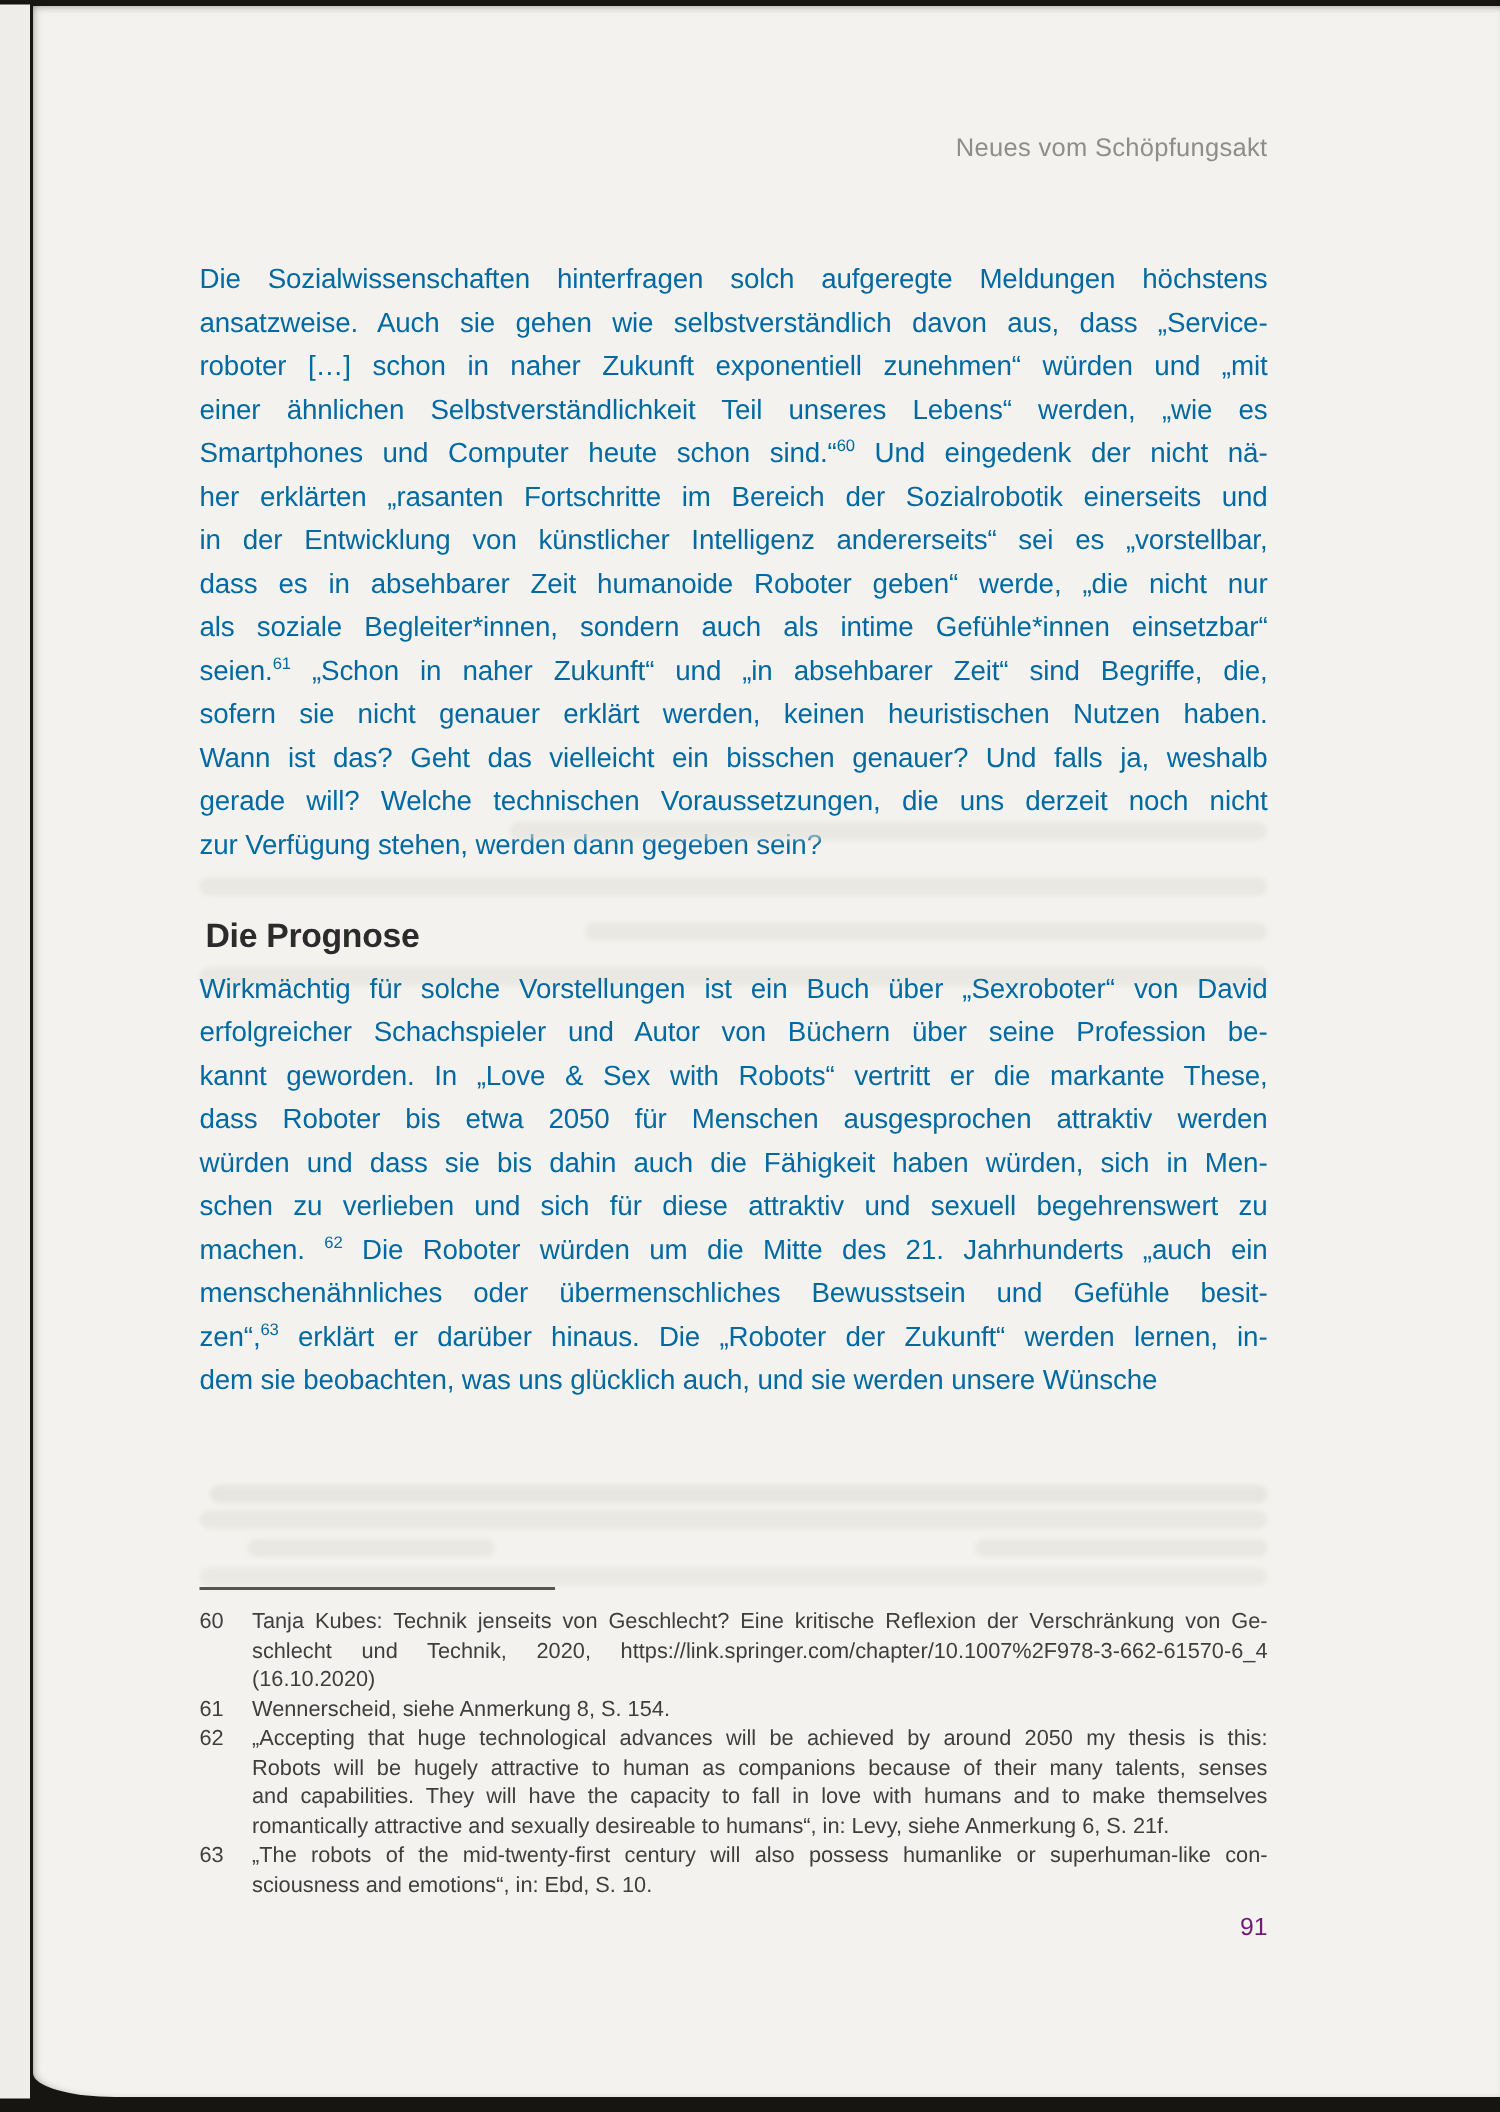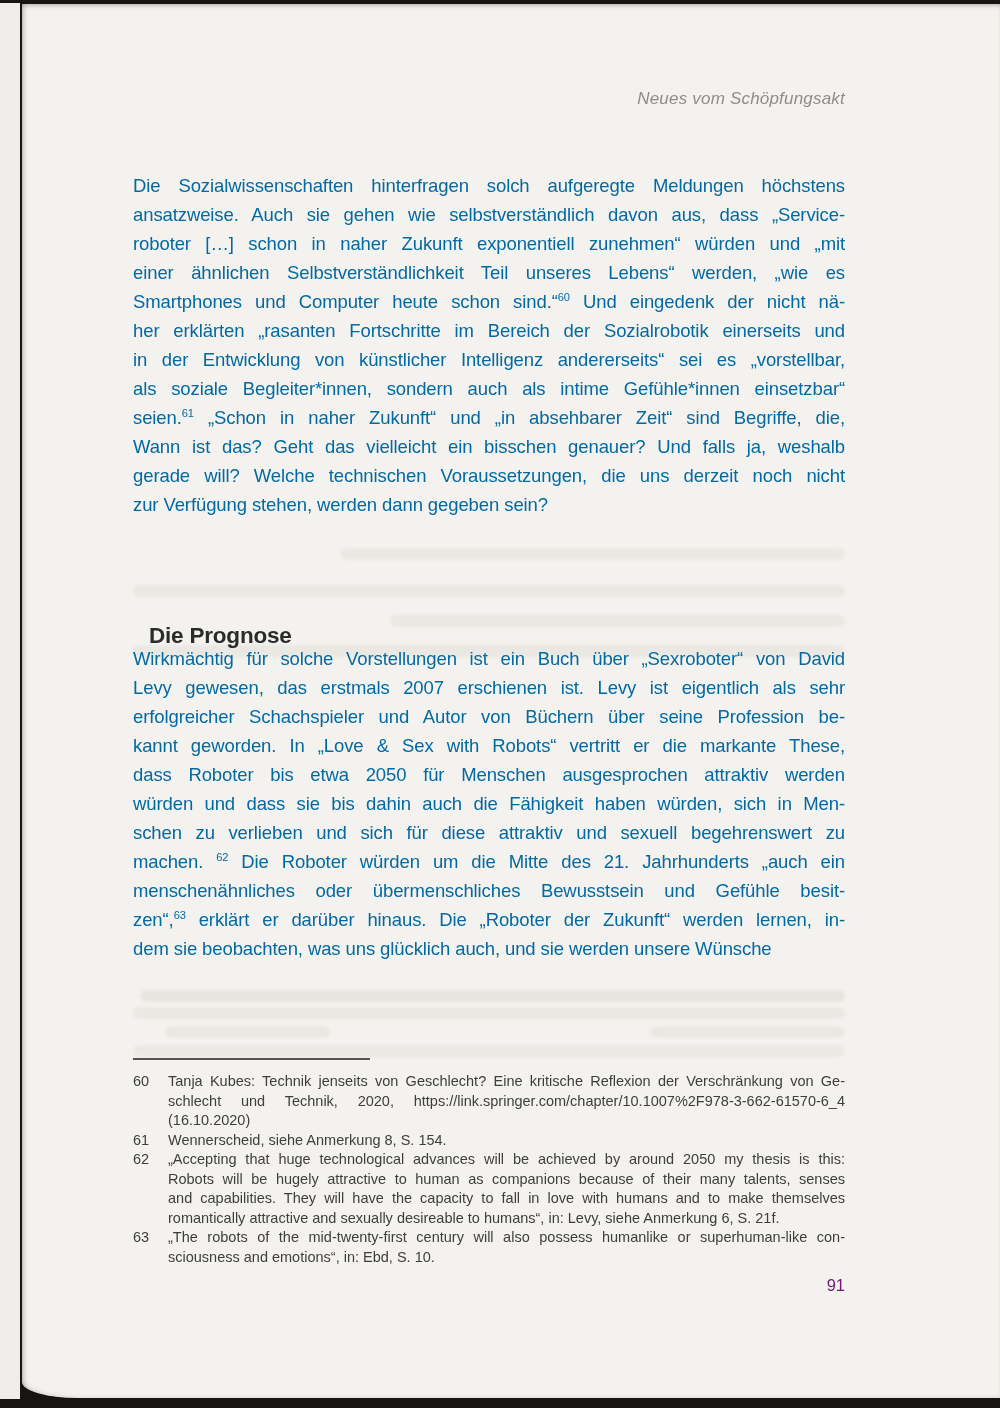--- a/index.html
+++ b/index.html
@@ -13,33 +13,33 @@
     background:#eeede9;
   }
   .page{
     position:absolute;left:22px;top:4px;right:0;bottom:10px;
     background:#f3f2ee;
     border-bottom-left-radius:55px 16px;
     box-shadow:inset 3px 0 6px -3px rgba(40,38,34,.45), inset 0 4px 6px -4px rgba(40,38,34,.35);
   }
   .running-header{
     position:absolute;top:85px;left:111px;width:712px;
-    text-align:right;font-size:17px;color:#8f8d89;letter-spacing:.2px;font-style:italic;
+    text-align:right;font-size:17px;color:#8f8d89;letter-spacing:.2px;
   }
   .para{
     position:absolute;left:111px;width:712px;
     font-size:18.5px;line-height:29px;color:#0369a1;letter-spacing:-0.1px;
   }
   .para1{top:167px;}
   .para2{top:640px;}
   .tline{text-align:justify;text-align-last:justify;white-space:normal;}
   .tline.last{text-align-last:left;}
   sup{font-size:.6em;vertical-align:super;line-height:0;}
   .heading{
-    position:absolute;top:603px;left:111px;width:712px;margin:16px;
+    position:absolute;top:603px;left:111px;width:712px;margin:4px;
     font-size:22.5px;font-weight:bold;color:#2b2b2b;letter-spacing:-0.2px;
   }
   .fn-rule{
     position:absolute;top:1054px;left:111px;width:237px;height:2px;
     background:#57554f;
   }
   .footnotes{
     position:absolute;top:1068px;left:111px;width:712px;
     font-size:14.5px;line-height:19.5px;color:#3e3e3e;
   }
@@ -74,37 +74,38 @@
     <div class="running-header">Neues vom Schöpfungsakt</div>
 
     <div class="para para1">
         <div class="tline">Die Sozialwissenschaften hinterfragen solch aufgeregte Meldungen höchstens</div>
         <div class="tline">ansatzweise. Auch sie gehen wie selbstverständlich davon aus, dass „Service-</div>
         <div class="tline">roboter […] schon in naher Zukunft exponentiell zunehmen“ würden und „mit</div>
         <div class="tline">einer ähnlichen Selbstverständlichkeit Teil unseres Lebens“ werden, „wie es</div>
         <div class="tline">Smartphones und Computer heute schon sind.“<sup>60</sup> Und eingedenk der nicht nä-</div>
         <div class="tline">her erklärten „rasanten Fortschritte im Bereich der Sozialrobotik einerseits und</div>
         <div class="tline">in der Entwicklung von künstlicher Intelligenz andererseits“ sei es „vorstellbar,</div>
+        <div class="tline">dass es in absehbarer Zeit humanoide Roboter geben“ werde, „die nicht nur</div>
         <div class="tline">als soziale Begleiter*innen, sondern auch als intime Gefühle*innen einsetzbar“</div>
         <div class="tline">seien.<sup>61</sup> „Schon in naher Zukunft“ und „in absehbarer Zeit“ sind Begriffe, die,</div>
+        <div class="tline">sofern sie nicht genauer erklärt werden, keinen heuristischen Nutzen haben.</div>
         <div class="tline">Wann ist das? Geht das vielleicht ein bisschen genauer? Und falls ja, weshalb</div>
         <div class="tline">gerade will? Welche technischen Voraussetzungen, die uns derzeit noch nicht</div>
         <div class="tline last">zur Verfügung stehen, werden dann gegeben sein?</div>
       </div>
 
     <div class="bleed b1"></div>
     <div class="bleed b2"></div>
     <div class="bleed b3"></div>
     <div class="bleed b4"></div>
 
     <h2 class="heading">Die Prognose</h2>
 
     <div class="para para2">
         <div class="tline">Wirkmächtig für solche Vorstellungen ist ein Buch über „Sexroboter“ von David</div>
-        <div class="tline">Levy gewesen, das erstmals 2007 erschienen ist. Levy ist eigentlich als sehr</div>
         <div class="tline">erfolgreicher Schachspieler und Autor von Büchern über seine Profession be-</div>
         <div class="tline">kannt geworden. In „Love &amp; Sex with Robots“ vertritt er die markante These,</div>
         <div class="tline">dass Roboter bis etwa 2050 für Menschen ausgesprochen attraktiv werden</div>
         <div class="tline">würden und dass sie bis dahin auch die Fähigkeit haben würden, sich in Men-</div>
         <div class="tline">schen zu verlieben und sich für diese attraktiv und sexuell begehrenswert zu</div>
         <div class="tline">machen. <sup>62</sup> Die Roboter würden um die Mitte des 21. Jahrhunderts „auch ein</div>
         <div class="tline">menschenähnliches oder übermenschliches Bewusstsein und Gefühle besit-</div>
         <div class="tline">zen“,<sup>63</sup> erklärt er darüber hinaus. Die „Roboter der Zukunft“ werden lernen, in-</div>
         <div class="tline last">dem sie beobachten, was uns glücklich auch, und sie werden unsere Wünsche</div>
       </div>

